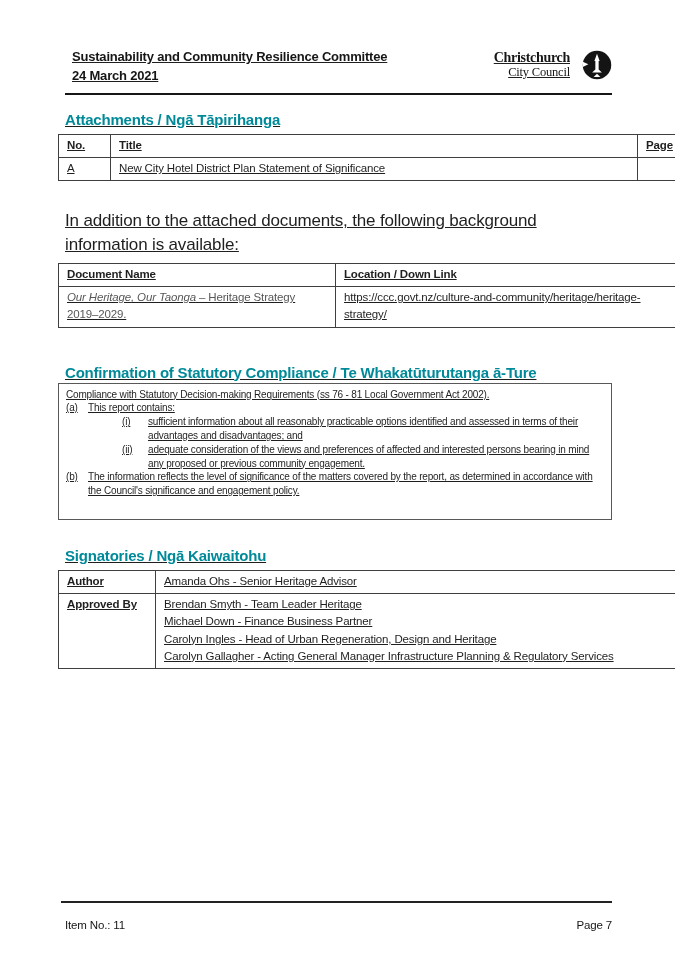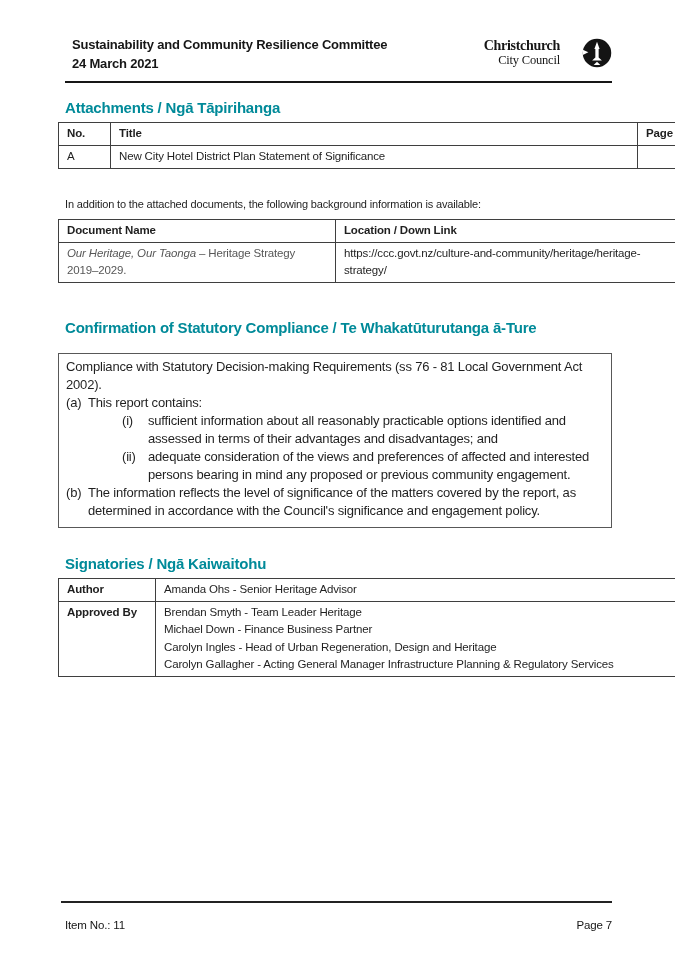--- a/index.html
+++ b/index.html
@@ -1,53 +1,53 @@
 <!DOCTYPE html>
 <html><head>
 <meta charset="utf-8">
 <style>
   html,body{margin:0;padding:0;}
   body{
     width:675px;height:954px;position:relative;background:#ffffff;
     font-family:"Liberation Sans","DejaVu Sans",sans-serif;
     color:#1f1f1f;-webkit-font-smoothing:antialiased;
   }
-  .content{position:absolute;top:0;left:58px;width:554px;}
+  .content{position:absolute;top:12px;left:58px;width:554px;text-decoration:underline;}
 
   
   .hdr{margin:36px 0 0 7px;display:flex;justify-content:space-between;align-items:flex-start;
        border-bottom:2px solid #161616;padding-bottom:7px;}
   .hdr-titles{padding-left:7px;font-size:13px;font-weight:bold;letter-spacing:-0.2px;line-height:1.45;color:#161616;}
-  .logo{display:flex;align-items:center;gap:22px;margin-top:2px;}
+  .logo{display:flex;align-items:center;gap:12px;margin-top:2px;}
   .logo-text{text-align:right;font-family:"Liberation Serif","DejaVu Serif",serif;line-height:1.05;color:#161616;}
   .logo-l1{font-size:14px;font-weight:bold;letter-spacing:-0.3px;}
   .logo-l2{font-size:12.5px;letter-spacing:-0.2px;}
   .logo-mark{width:30px;height:30px;display:block;}
 
   
   .sec-h{margin:0 0 0 7px;font-size:15px;font-weight:bold;letter-spacing:-0.2px;color:#008a99;}
 
   
-  .body-text{font-size:11px;letter-spacing:-0.15px;line-height:1.4;}
+  .body-text{font-size:17px;letter-spacing:-0.15px;line-height:1.4;}
 
   
   table{border-collapse:collapse;width:627px;table-layout:fixed;}
   td,th{border:1px solid #3f3f3f;padding:2px 8px 3px 8px;font-size:11.5px;letter-spacing:-0.15px;
         line-height:1.5;vertical-align:top;text-align:left;}
   th{font-weight:bold;}
   .t-attach col.c-no{width:52px;} .t-attach col.c-title{width:auto;} .t-attach col.c-page{width:47px;}
   .t-bg col.c-doc{width:277px;} .t-bg col.c-link{width:auto;}
   .t-sig col.c-lab{width:97px;} .t-sig col.c-val{width:auto;}
   .doc-name{color:#575757;}
   .doc-name .it{font-style:italic;text-align:center;}
   .url-cell{overflow-wrap:break-word;}
 
   
-  .box{margin-top:17px;border:1px solid #585858;padding:4px 8px 7px 7px;
-       font-size:13px;letter-spacing:-0.18px;line-height:1.38;color:#1f1f1f;}
+  .box{margin-top:2px;border:1px solid #585858;padding:4px 8px 21px 7px;
+       font-size:10px;letter-spacing:-0.18px;line-height:1.38;color:#1f1f1f;}
   .li{display:flex;}
   .li .marker{flex:0 0 22px;}
   .li.l2{padding-left:56px;}
   .li.l2 .marker{flex:0 0 26px;}
   .li .txt{flex:1 1 auto;}
 
   
   .sp-after-hdr{height:16px;}
   .sp-h-to-table{height:6px;}
   .sp-28{height:28px;}

